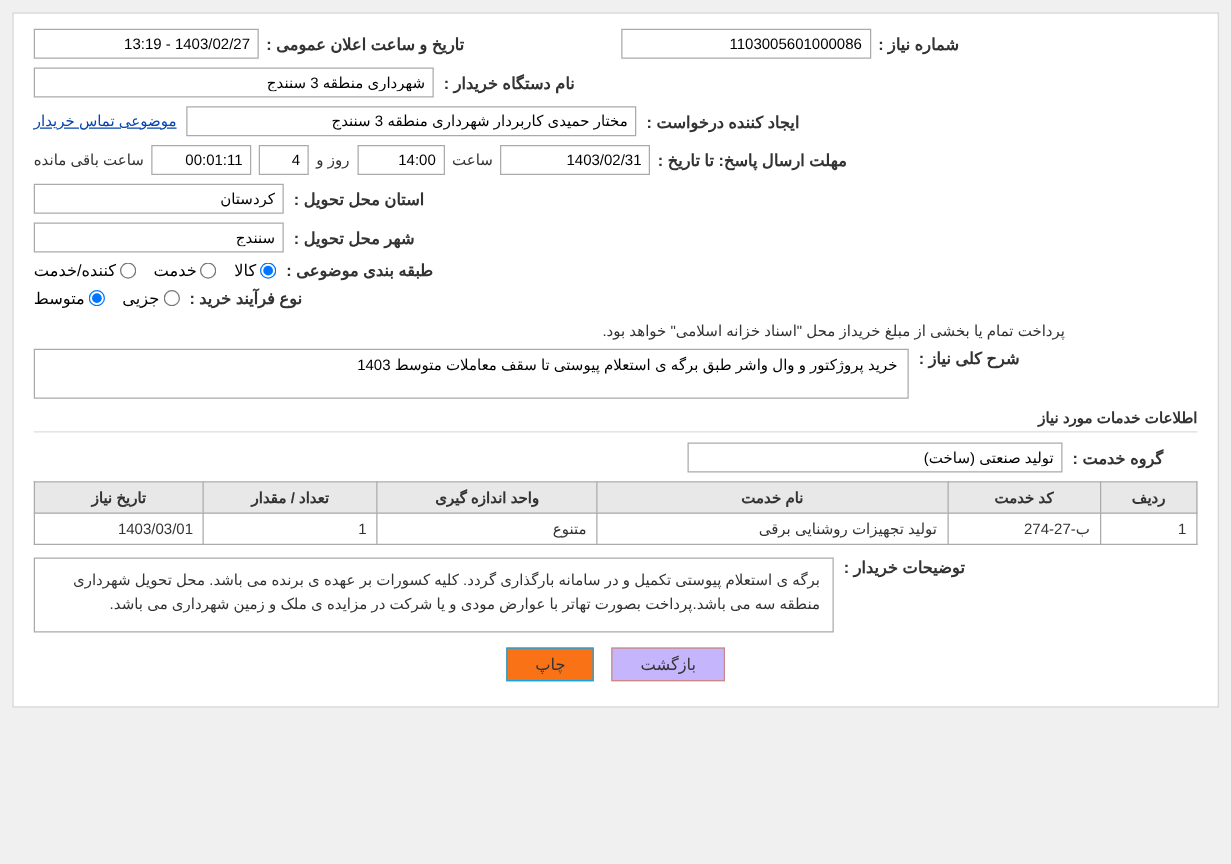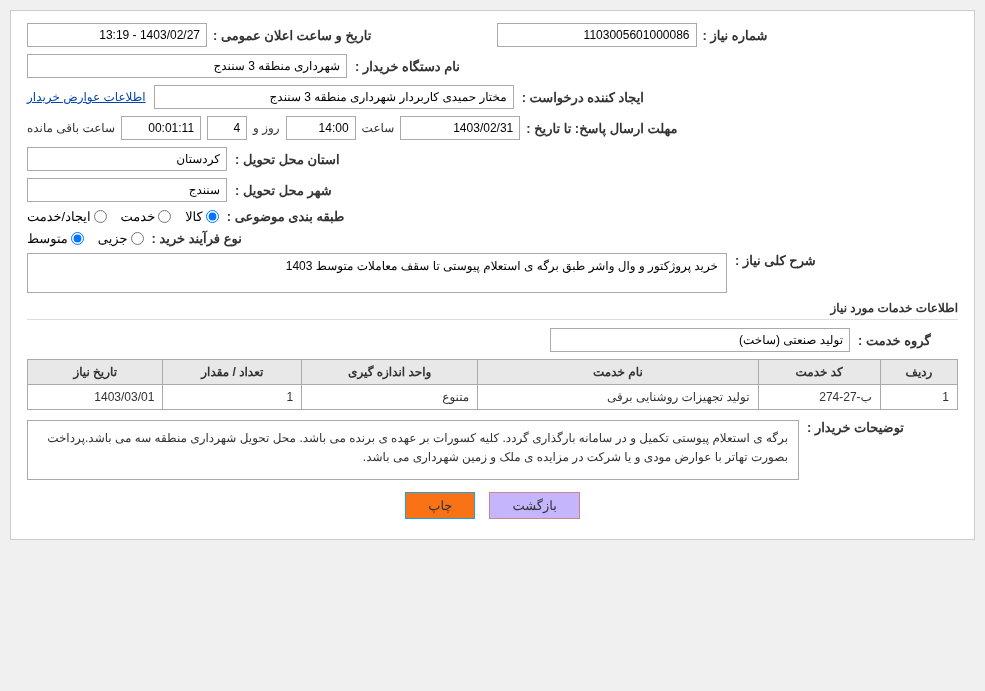--- a/index.html
+++ b/index.html
@@ -191,21 +191,21 @@
     </div>
 
     <div class="form-row">
       <span class="form-label">نام دستگاه خریدار :</span>
       <input type="text" class="form-input input-wide" value="شهرداری منطقه 3 سنندج" readonly="" style="">
     </div>
 
     <div class="form-row">
       <span class="form-label">ایجاد کننده درخواست :</span>
       <input type="text" class="form-input" style="width: 360px;" value="مختار حمیدی کاربردار شهرداری منطقه 3 سنندج" readonly="">
-      <span class="link-blue">اطلاعات عوارض خریدار</span>
+      <span class="link-blue">موضوعی تماس خریدار</span>
     </div>
 
     <div class="form-row" style="justify-content:flex-end; gap:6px;">
       <span class="form-label">مهلت ارسال پاسخ: تا تاریخ :</span>
       <input type="text" class="form-input input-small" value="1403/02/31" readonly="" style="">
       <span class="sub-label">ساعت</span>
       <input type="text" class="form-input" style="width: 70px;" value="14:00" readonly="">
       <span class="sub-label">روز و</span>
       <input type="text" class="form-input" style="width: 40px;" value="4" readonly="">
       <input type="text" class="form-input" style="width: 80px;" value="00:01:11" readonly="">
@@ -228,38 +228,41 @@
         <div class="radio-item">
           <input type="radio" name="tabaqe" id="t1" checked="" style="">
           <label for="t1">کالا</label>
         </div>
         <div class="radio-item">
           <input type="radio" name="tabaqe" id="t2" style="">
           <label for="t2">خدمت</label>
         </div>
         <div class="radio-item">
           <input type="radio" name="tabaqe" id="t3" style="">
-          <label for="t3">ایجاد/خدمت</label>
+          <label for="t3">کننده/خدمت</label>
         </div>
       </div>
     </div>
 
     <div class="form-row" style="align-items:flex-start; flex-direction: column; align-items: flex-end;">
       <div class="row-inline" style="gap:8px; justify-content: flex-end; width:100%;">
         <span class="form-label">نوع فرآیند خرید :</span>
         <div class="radio-group">
           <div class="radio-item">
             <input type="radio" name="farind" id="f1" style="">
             <label for="f1">جزیی</label>
           </div>
           <div class="radio-item">
             <input type="radio" name="farind" id="f2" checked="" style="">
             <label for="f2">متوسط</label>
           </div>
         </div>
+      </div>
+      <div style="width:100%; text-align:right; margin-top:3px; padding-right: 106px;">
+        <span style="font-size:12px; color:#333;">پرداخت تمام یا بخشی از مبلغ خریداز محل "اسناد خزانه اسلامی" خواهد بود.</span>
       </div>
     </div>
 
     <div class="form-row" style="align-items:flex-start;">
       <span class="form-label">شرح کلی نیاز :</span>
       <textarea class="textarea-box" style="width: 700px; height: 38px;">خرید پروژکتور و وال واشر طبق برگه ی استعلام پیوستی تا سقف معاملات متوسط 1403</textarea>
     </div>
 
     <div style="margin-top:8px;">
       <div class="section-title">اطلاعات خدمات مورد نیاز</div>
@@ -288,21 +291,21 @@
             <td>متنوع</td>
             <td>1</td>
             <td>1403/03/01</td>
           </tr>
         </tbody>
       </table>
     </div>
 
     <div class="form-row" style="align-items:flex-start; margin-top:8px;">
       <span class="form-label">توضیحات خریدار :</span>
-      <div class="notes-box" style="width:772px;">برگه ی استعلام پیوستی تکمیل و در سامانه بارگذاری گردد. کلیه کسورات بر عهده ی برنده می باشد. محل تحویل شهرداری منطقه سه می باشد.پرداخت بصورت تهاتر با عوارض مودی و یا شرکت در مزایده ی ملک و زمین شهرداری می باشد.</div>
+      <div class="notes-box" style="width:640px;">برگه ی استعلام پیوستی تکمیل و در سامانه بارگذاری گردد. کلیه کسورات بر عهده ی برنده می باشد. محل تحویل شهرداری منطقه سه می باشد.پرداخت بصورت تهاتر با عوارض مودی و یا شرکت در مزایده ی ملک و زمین شهرداری می باشد.</div>
     </div>
 
     <div class="bottom-buttons">
       <button class="btn-back">بازگشت</button>
       <button class="btn-print">چاپ</button>
     </div>
 
   </div>
 </div>
 

